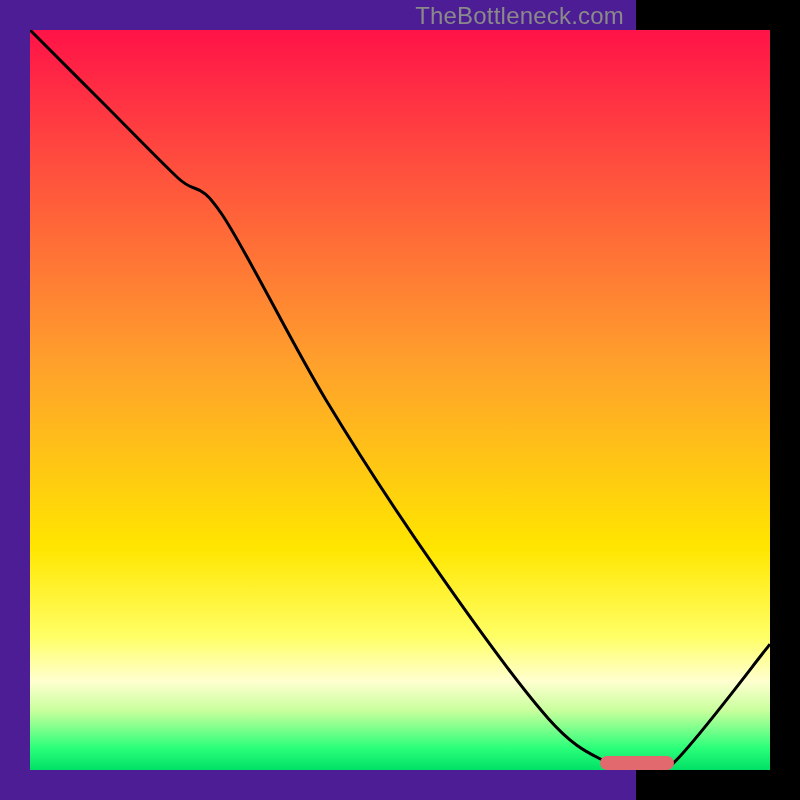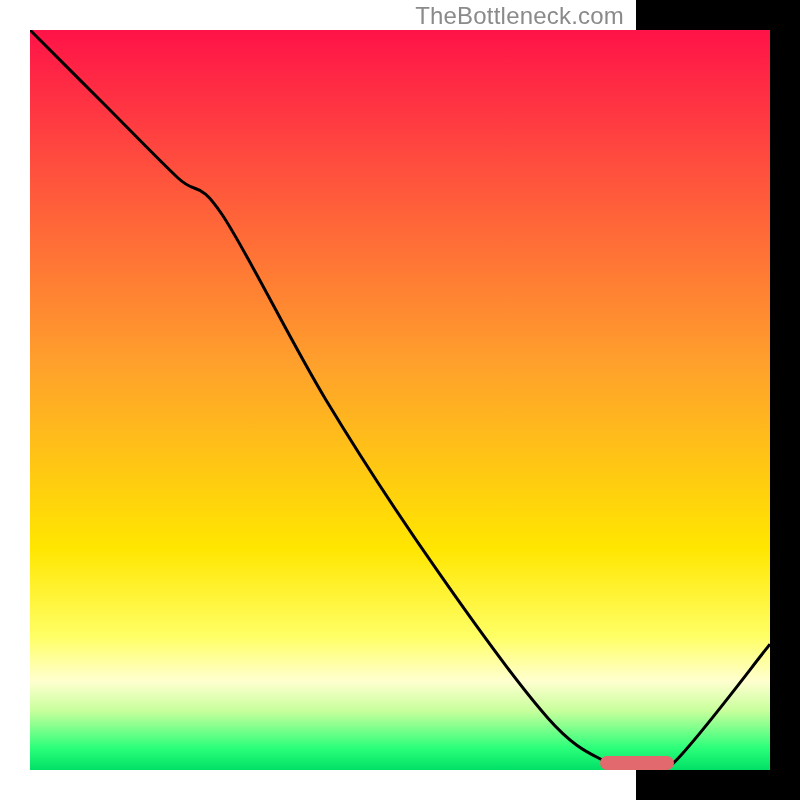--- a/index.html
+++ b/index.html
@@ -8,21 +8,21 @@
     width: 800px;
     height: 800px;
     background: #000;
     overflow: hidden;
     font-family: Arial, Helvetica, sans-serif;
   }
   .frame {
     position: relative;
     width: 636px;
     height: 800px;
-    background: #ffffff;
+    background: #4c1d95;
   }
   .attribution {
     position: absolute;
     top: 2px;
     right: 12px;
     color: #8a8a8a;
     font-size: 24px;
     font-weight: 500;
     letter-spacing: 0.2px;
     user-select: none;

